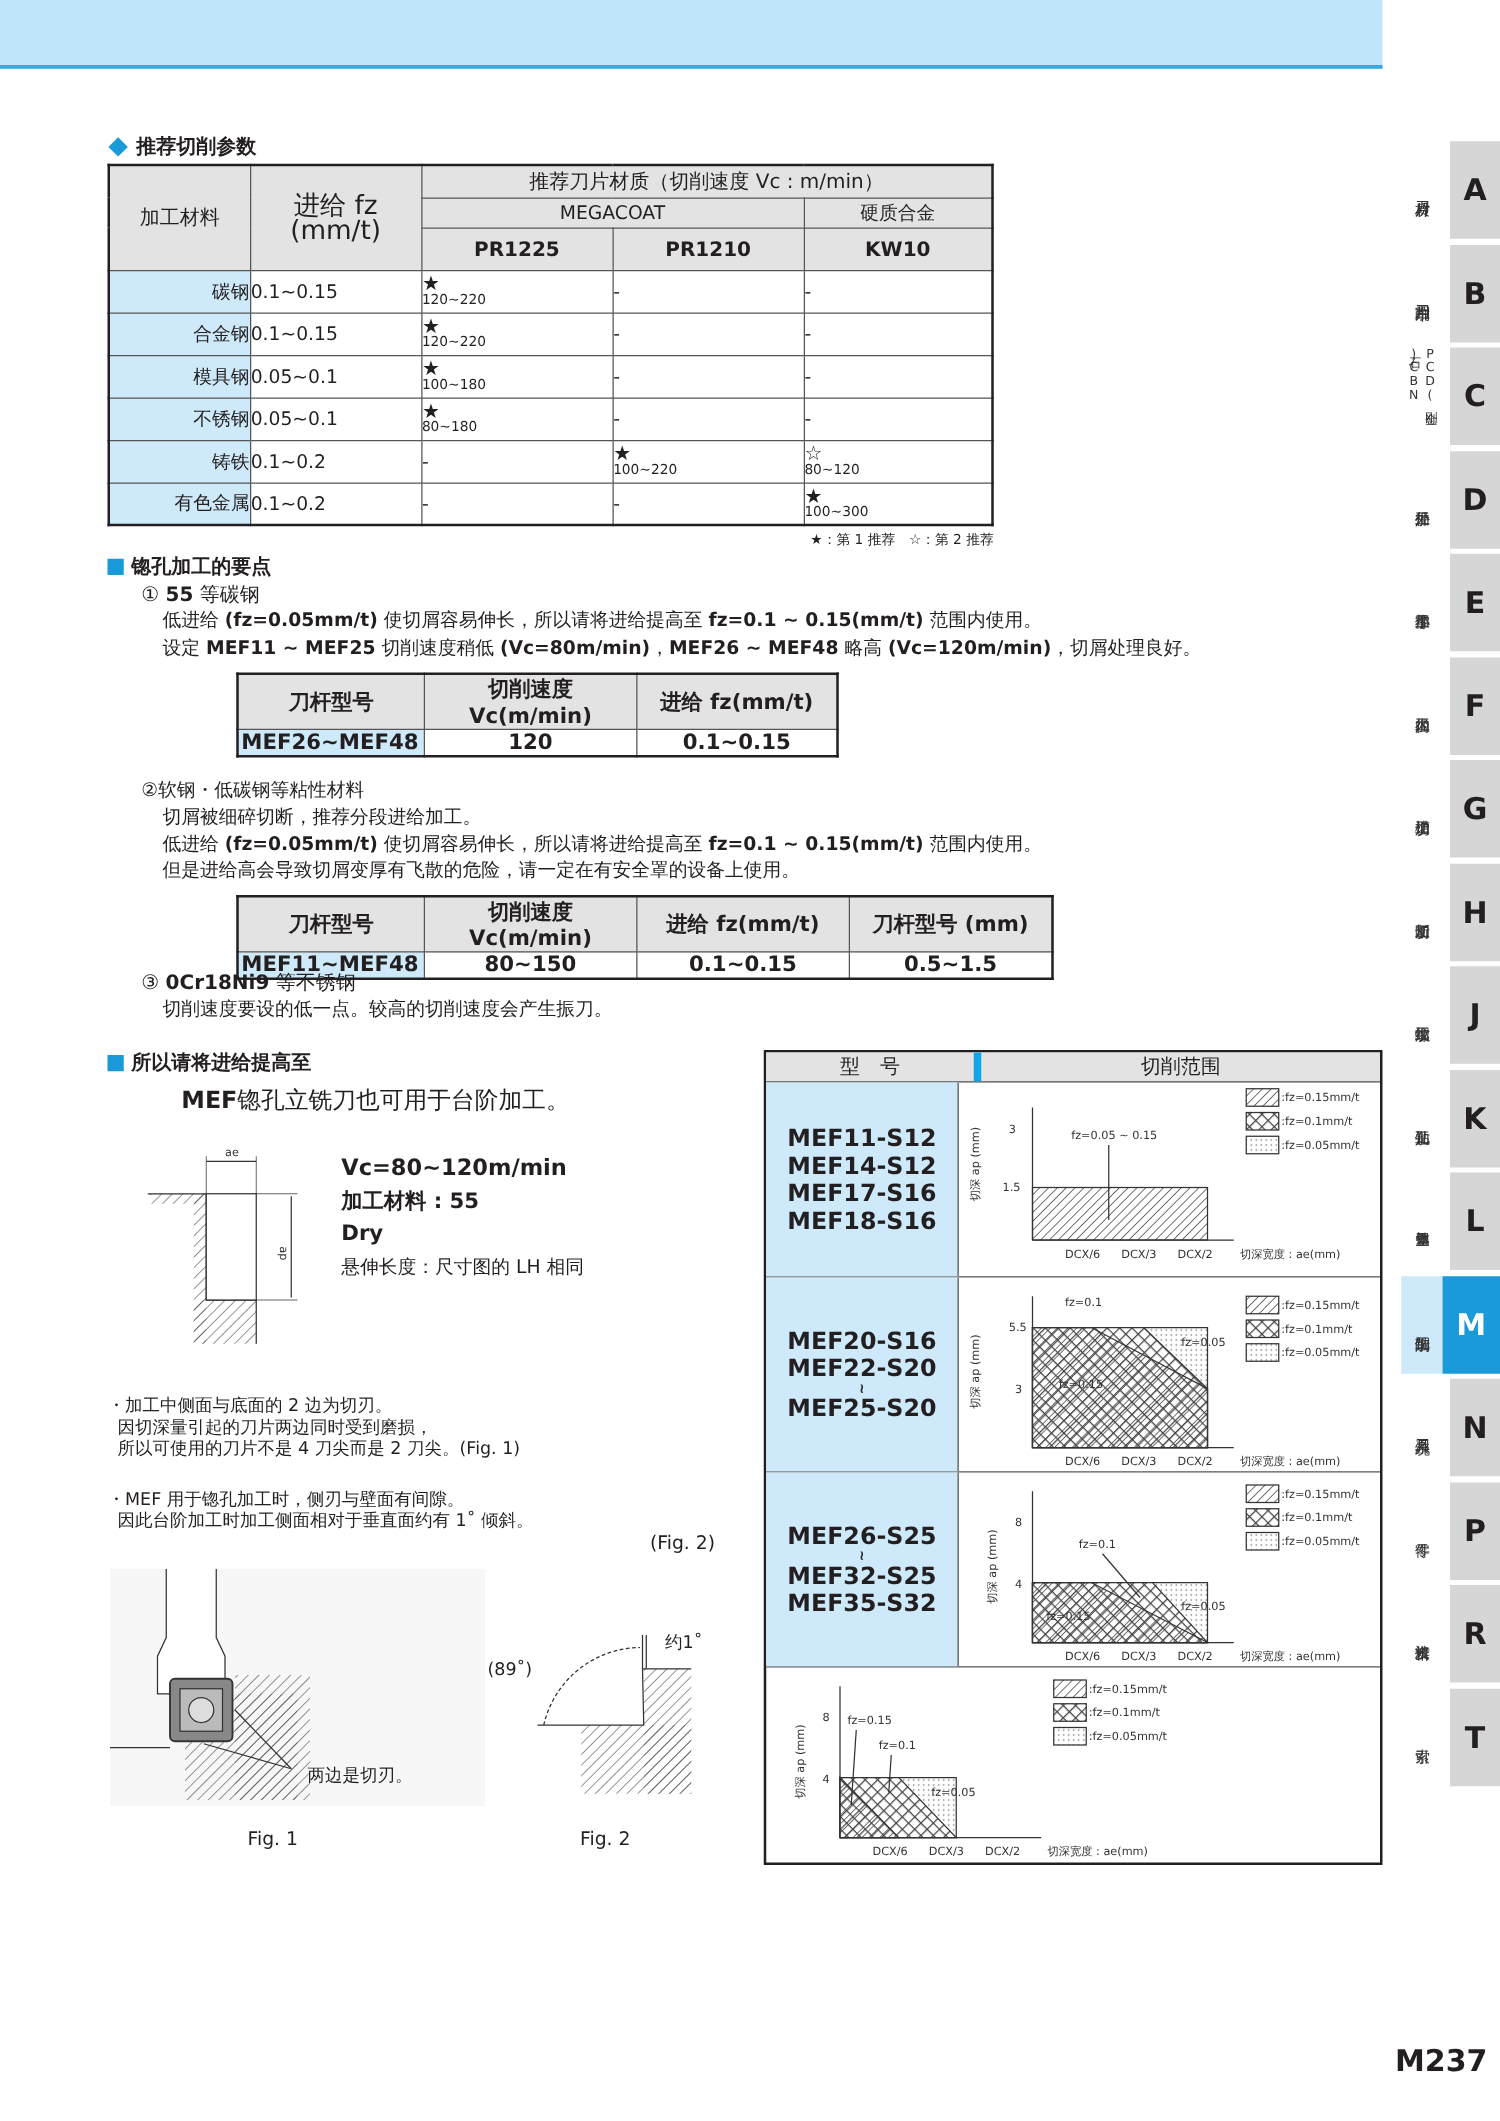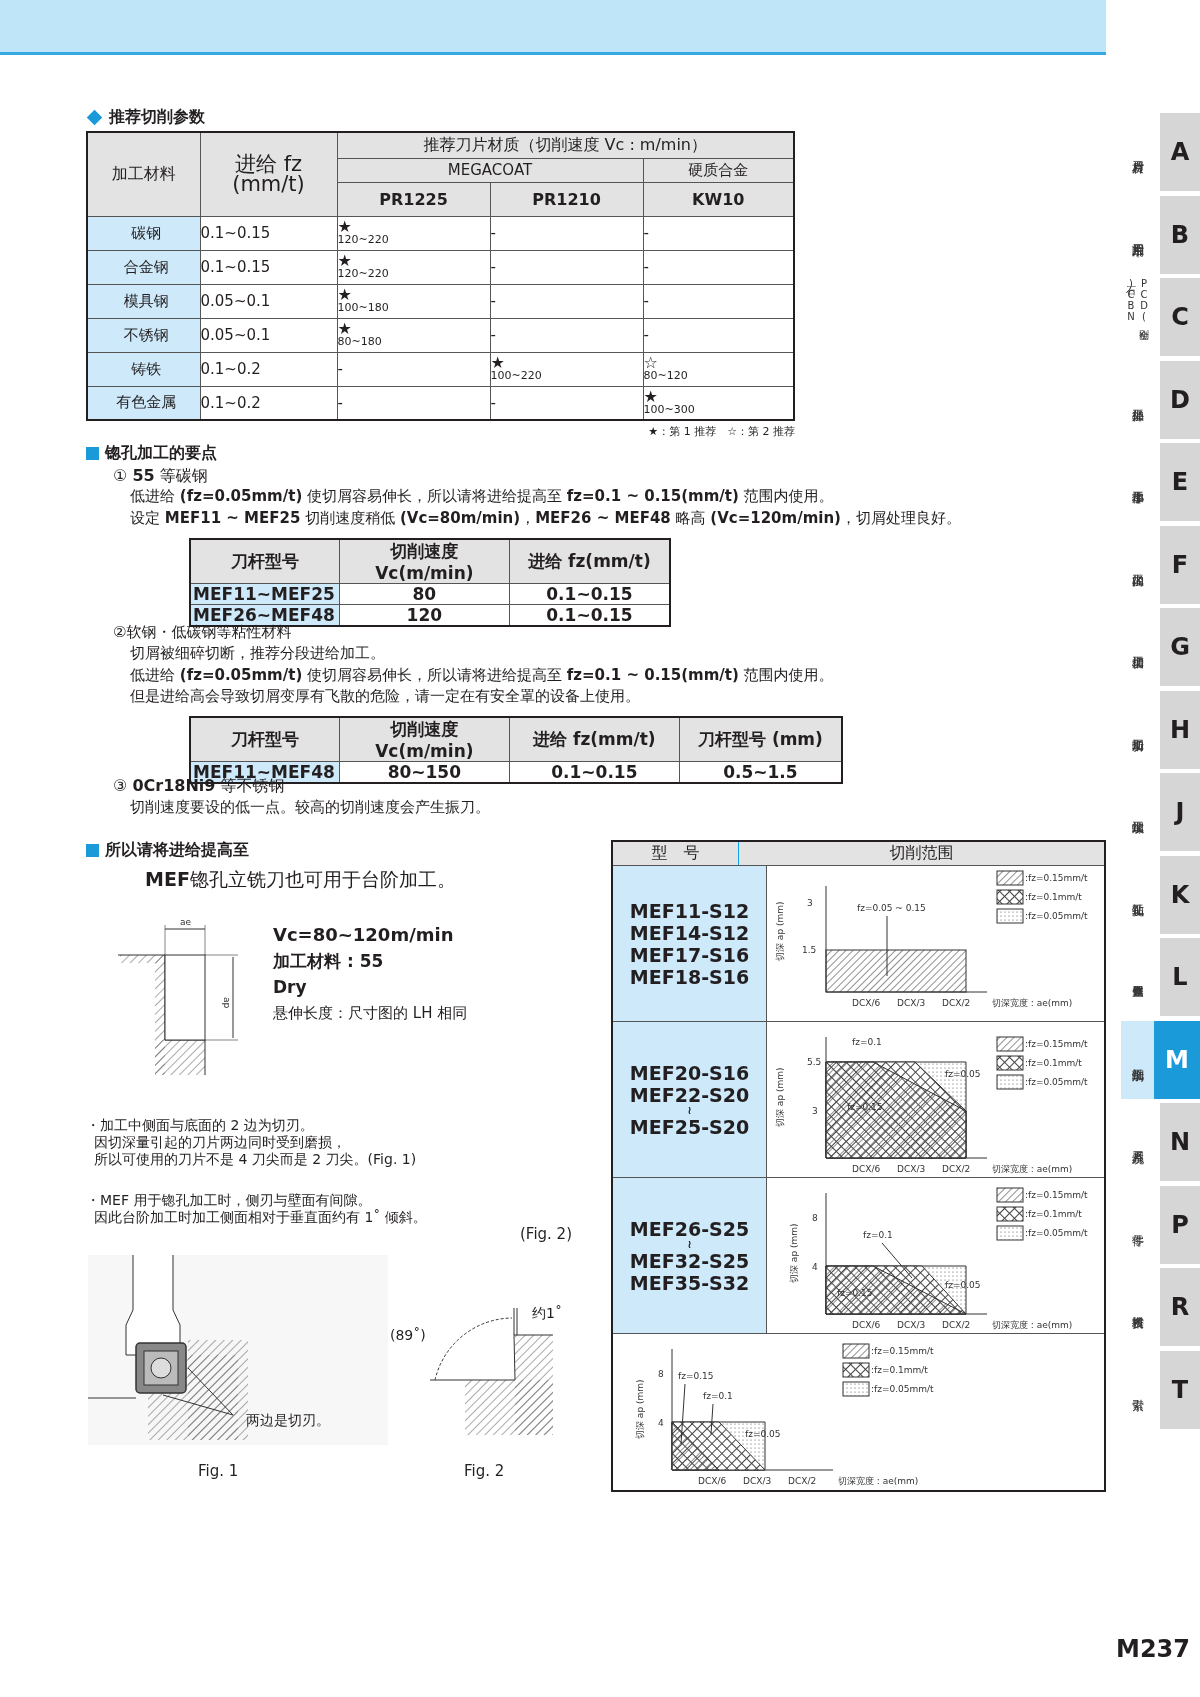--- a/index.html
+++ b/index.html
@@ -6,21 +6,21 @@
 body{width:1200px;height:1697px;background:#fff;position:relative;font-family:"DejaVu Sans","Liberation Sans",sans-serif;color:#231f20;overflow:hidden}
 .abs{position:absolute}
 #banner{left:0;top:0;width:1106px;height:55px;background:#bfe6f8;border-bottom:3px solid #37a9e1}
 .h-sec{font-size:16px;font-weight:bold;display:flex;align-items:center;gap:6px}
 .diamond{width:11px;height:11px;background:#1a9ad9;transform:rotate(45deg);display:inline-block;margin:0 3px}
 .sq{width:13px;height:13px;background:#1a9ad9;display:inline-block}
 table{border-collapse:collapse}
 #t1{left:86px;top:131px;width:709px;font-size:15px;border:2px solid #231f20}
 #t1 td,#t1 th{border:1px solid #555;font-weight:normal}
 #t1 th{background:#e3e3e3}
-#t1 .mat{background:#cde9fa;text-align:center;padding-left:5px}
+#t1 .mat{background:#cde9fa;text-align:right;padding-left:5px}
 #t1 .code{font-weight:bold;font-size:16px}
 .star{font-size:16px;line-height:14px;display:block}
 .spd{font-size:11px;line-height:12px;display:block}
 .small{font-size:11px}
 .para{font-size:15px;line-height:21px}
 .para b{font-weight:bold}
 .tbl2{font-size:17px;border:2px solid #231f20}
 .tbl2 td,.tbl2 th{border:1px solid #555;text-align:center;font-weight:bold;height:21px;padding:0 4px}
 .tbl2 th{background:#e3e3e3}
 .tbl2 .m{background:#cde9fa;font-weight:bold;font-size:17px;text-align:left;padding-left:2px}
@@ -143,25 +143,20 @@
 <div class="abs para" style="left:130px;top:508px;white-space:nowrap"><span>设定 </span><b>MEF11 ~ MEF25</b><span> 切削速度稍低 </span><b>(Vc=80m/min)</b><span>，</span><b>MEF26 ~ MEF48</b><span> 略高 </span><b>(Vc=120m/min)</b><span>，切屑处理良好。</span></div>
 
 <table class="abs tbl2" style="left:189px;top:538px;width:482px">
   <tbody>
       <tr>
         <th style="width:141px">刀杆型号</th>
         <th style="width:170px">切削速度 Vc(m/min)</th>
         <th>进给 fz(mm/t)</th>
       </tr>
   <tr>
-        <td class="m">MEF11~MEF25</td>
-        <td>80</td>
-        <td>0.1~0.15</td>
-      </tr>
-  <tr>
         <td class="m">MEF26~MEF48</td>
         <td>120</td>
         <td>0.1~0.15</td>
       </tr>
 </tbody>
   </table>
 
 <div class="abs para" style="left:113px;top:622px">②软钢・低碳钢等粘性材料</div>
 <div class="abs para" style="left:130px;top:643px">切屑被细碎切断，推荐分段进给加工。</div>
 <div class="abs para" style="left:130px;top:665px;white-space:nowrap"><span>低进给 </span><b>(fz=0.05mm/t)</b><span> 使切屑容易伸长，所以请将进给提高至 </span><b>fz=0.1 ~ 0.15(mm/t)</b><span> 范围内使用。</span></div>
@@ -254,21 +249,21 @@
   <path d="M45 80 A80 80 0 0 1 122 18" fill="none" stroke="#333" stroke-dasharray="3 2"></path>
   <line x1="124" y1="8" x2="124" y2="35" stroke="#333"></line>
   <line x1="127" y1="8" x2="127" y2="35" stroke="#333"></line>
   <text x="0" y="40" font-size="14" fill="#231f20">(89˚)</text>
   <text x="142" y="18" font-size="14" fill="#231f20">约1˚</text>
 </svg>
 <div class="abs fig" style="left:464px;top:1462px">Fig. 2</div>
 
 <div id="rt" class="abs">
   <div class="hdr">
-    <div style="width:126px;border-right:1px solid #0ea5e9">型　号</div>
+    <div style="width:172px;border-right:6px solid #0ea5e9">型　号</div>
     <div style="flex:1">切削范围</div>
   </div>
 
   <div class="row">
     <div class="mcol">
       <div>MEF11-S12</div>
         <div>MEF14-S12</div>
         <div>MEF17-S16</div>
         <div>MEF18-S16</div>
     </div>

